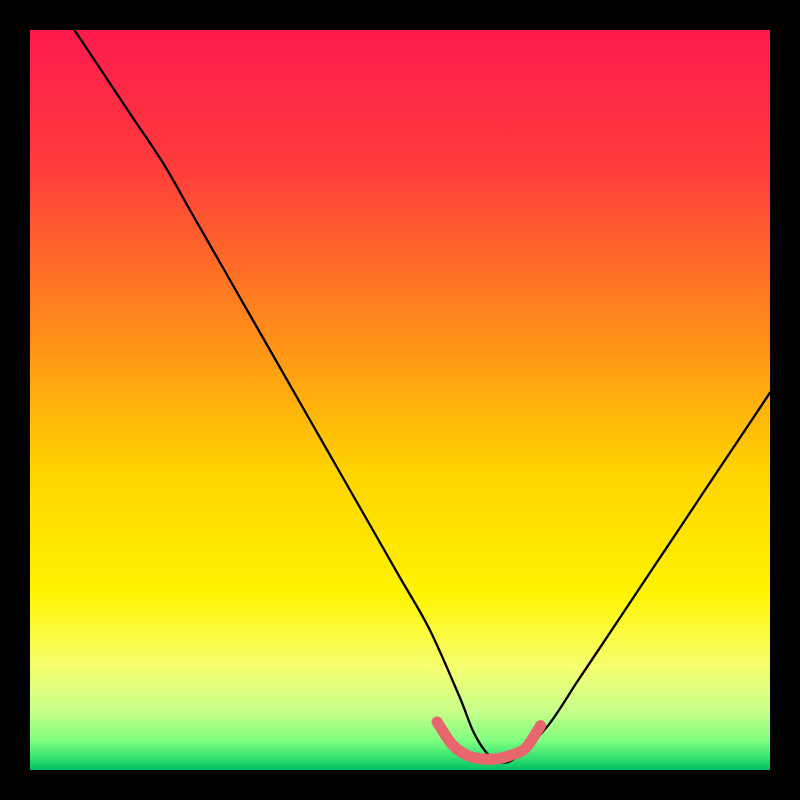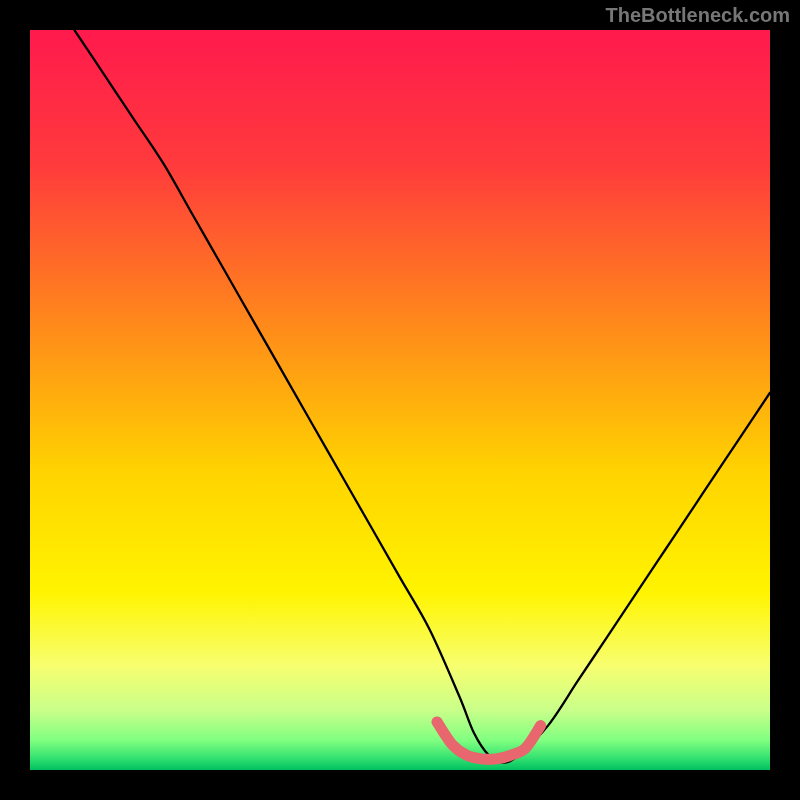--- a/index.html
+++ b/index.html
@@ -44,21 +44,20 @@
     stroke: #e8666e;
     stroke-width: 11;
     stroke-linecap: round;
     stroke-linejoin: round;
   }
 </style>
 </head>
 <body>
 
 <div class="container">
-  <div class="attribution">TheBottleneck.com</div>
   <div class="plot-area">
     <svg width="740" height="740" viewBox="0 0 740 740">
       <defs>
         <linearGradient id="bg-grad" x1="0" y1="0" x2="0" y2="1">
             <stop offset="0%" stop-color="#ff1a4d"></stop>
             <stop offset="18%" stop-color="#ff3a3c"></stop>
             <stop offset="40%" stop-color="#ff8a1a"></stop>
             <stop offset="60%" stop-color="#ffd400"></stop>
             <stop offset="76%" stop-color="#fff400"></stop>
             <stop offset="86%" stop-color="#f7ff70"></stop>

